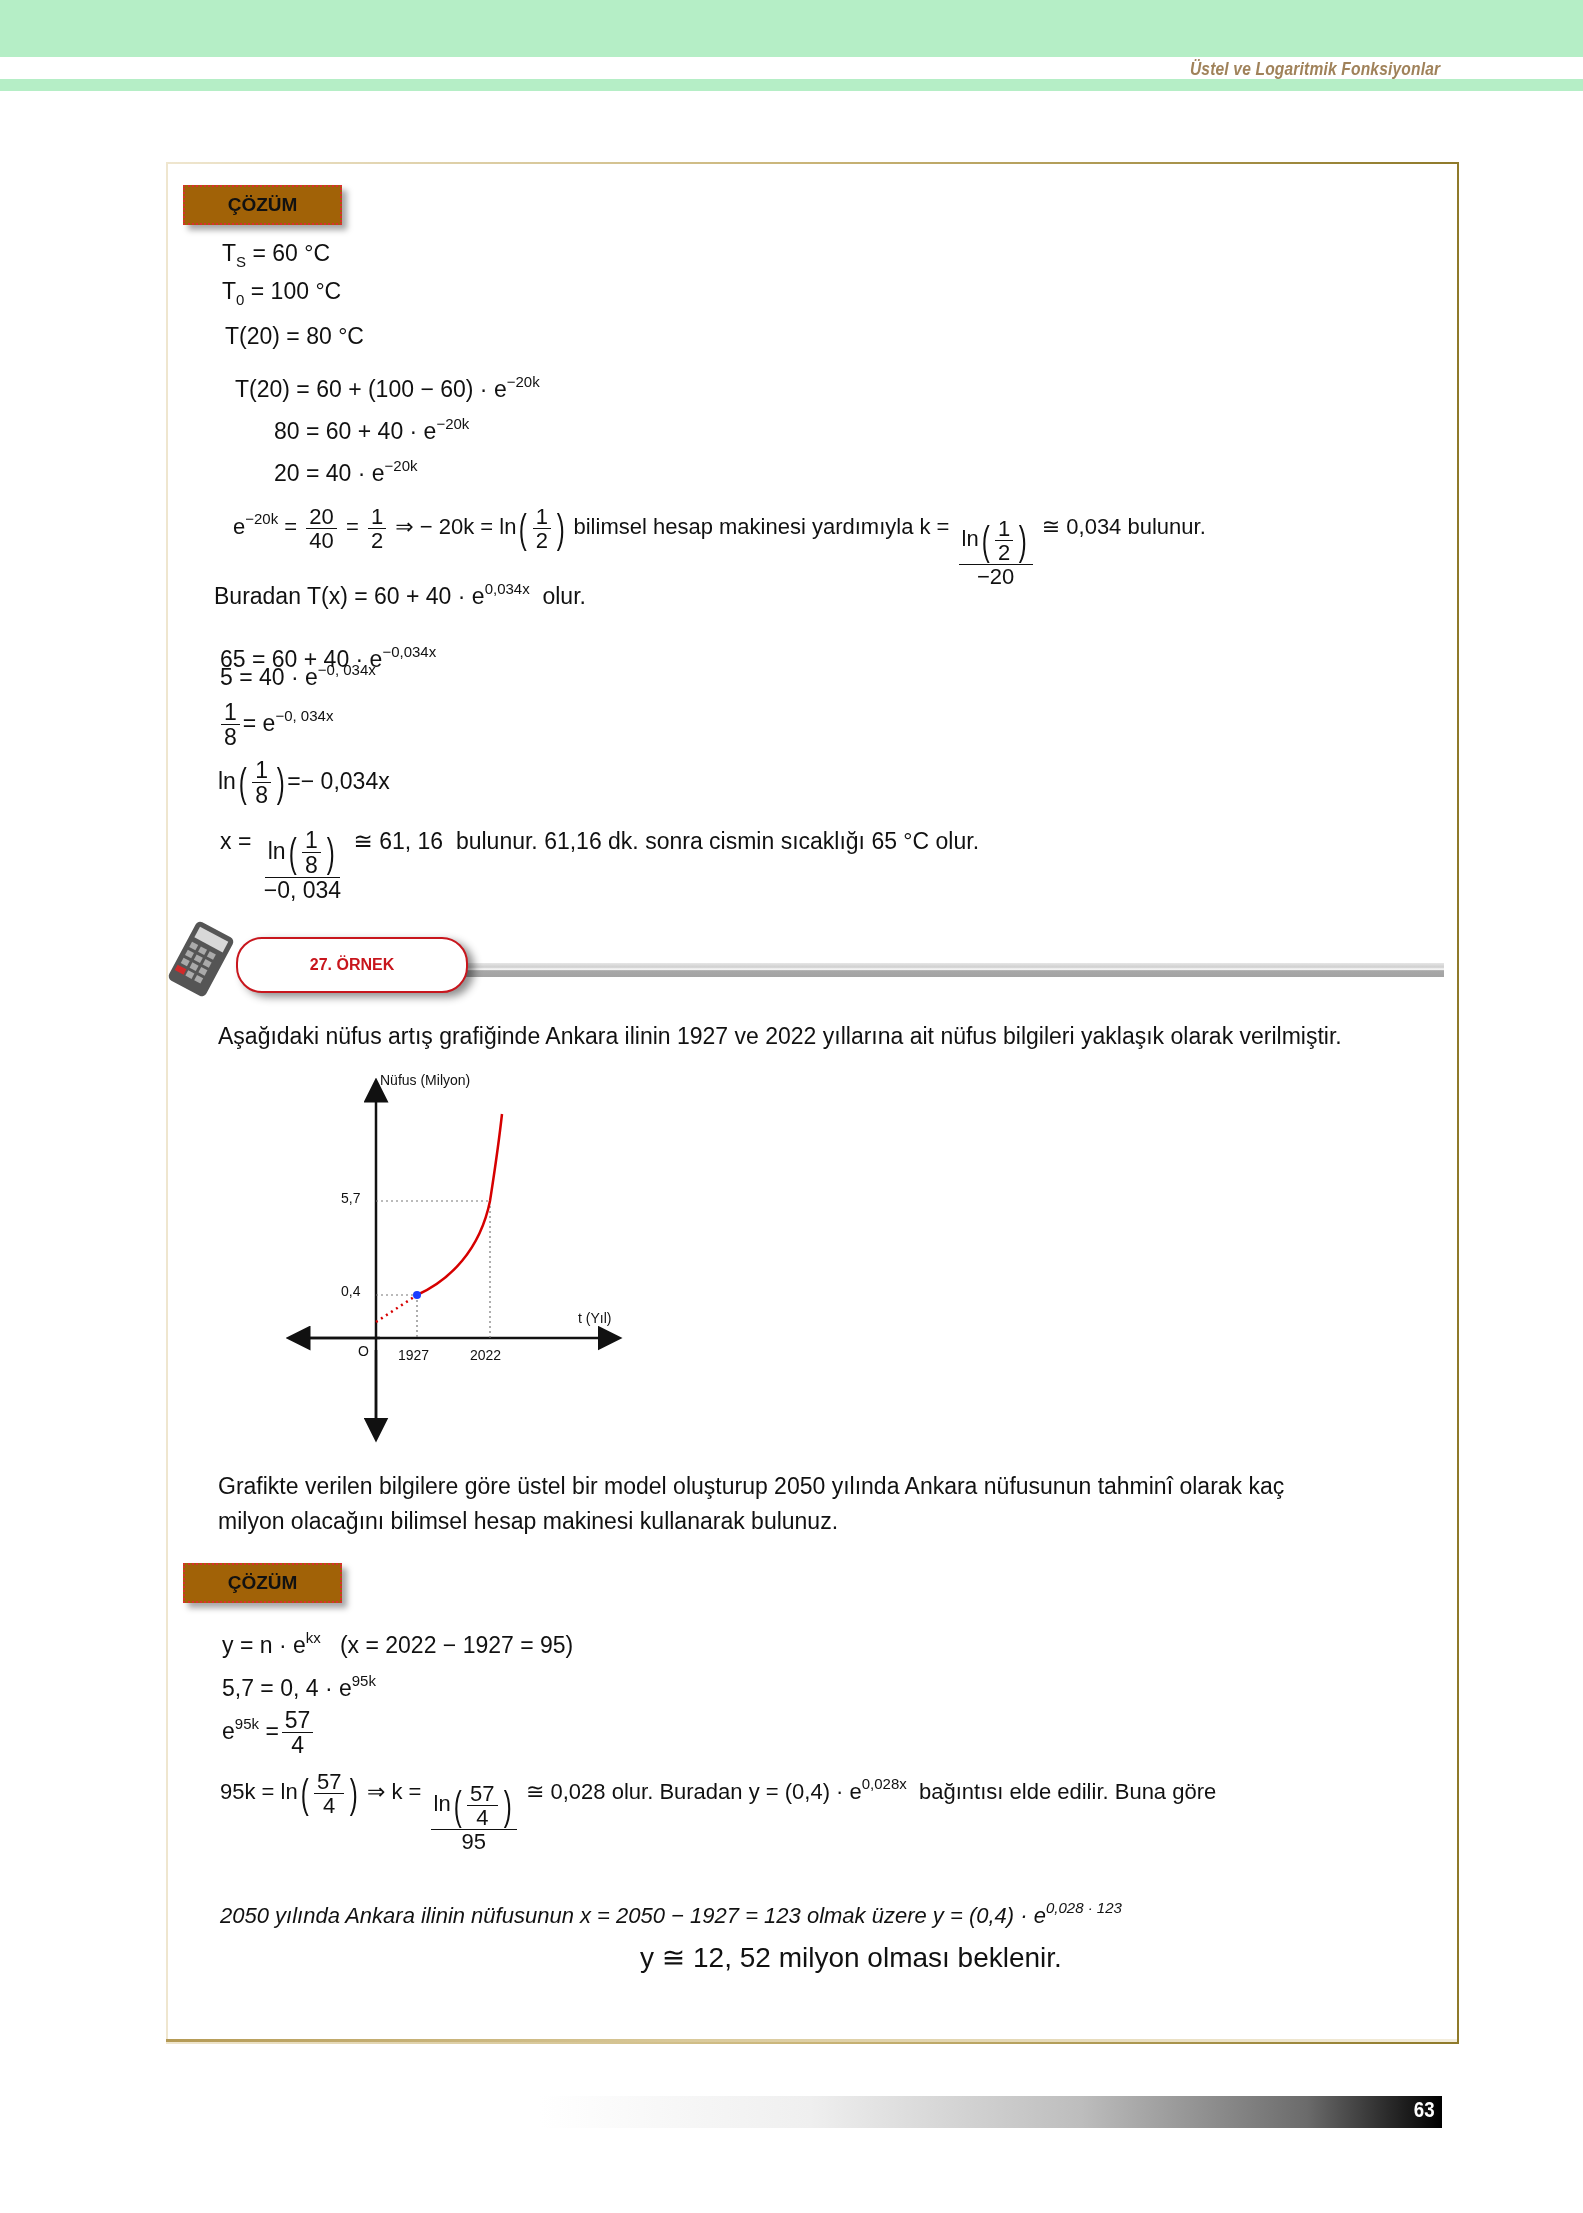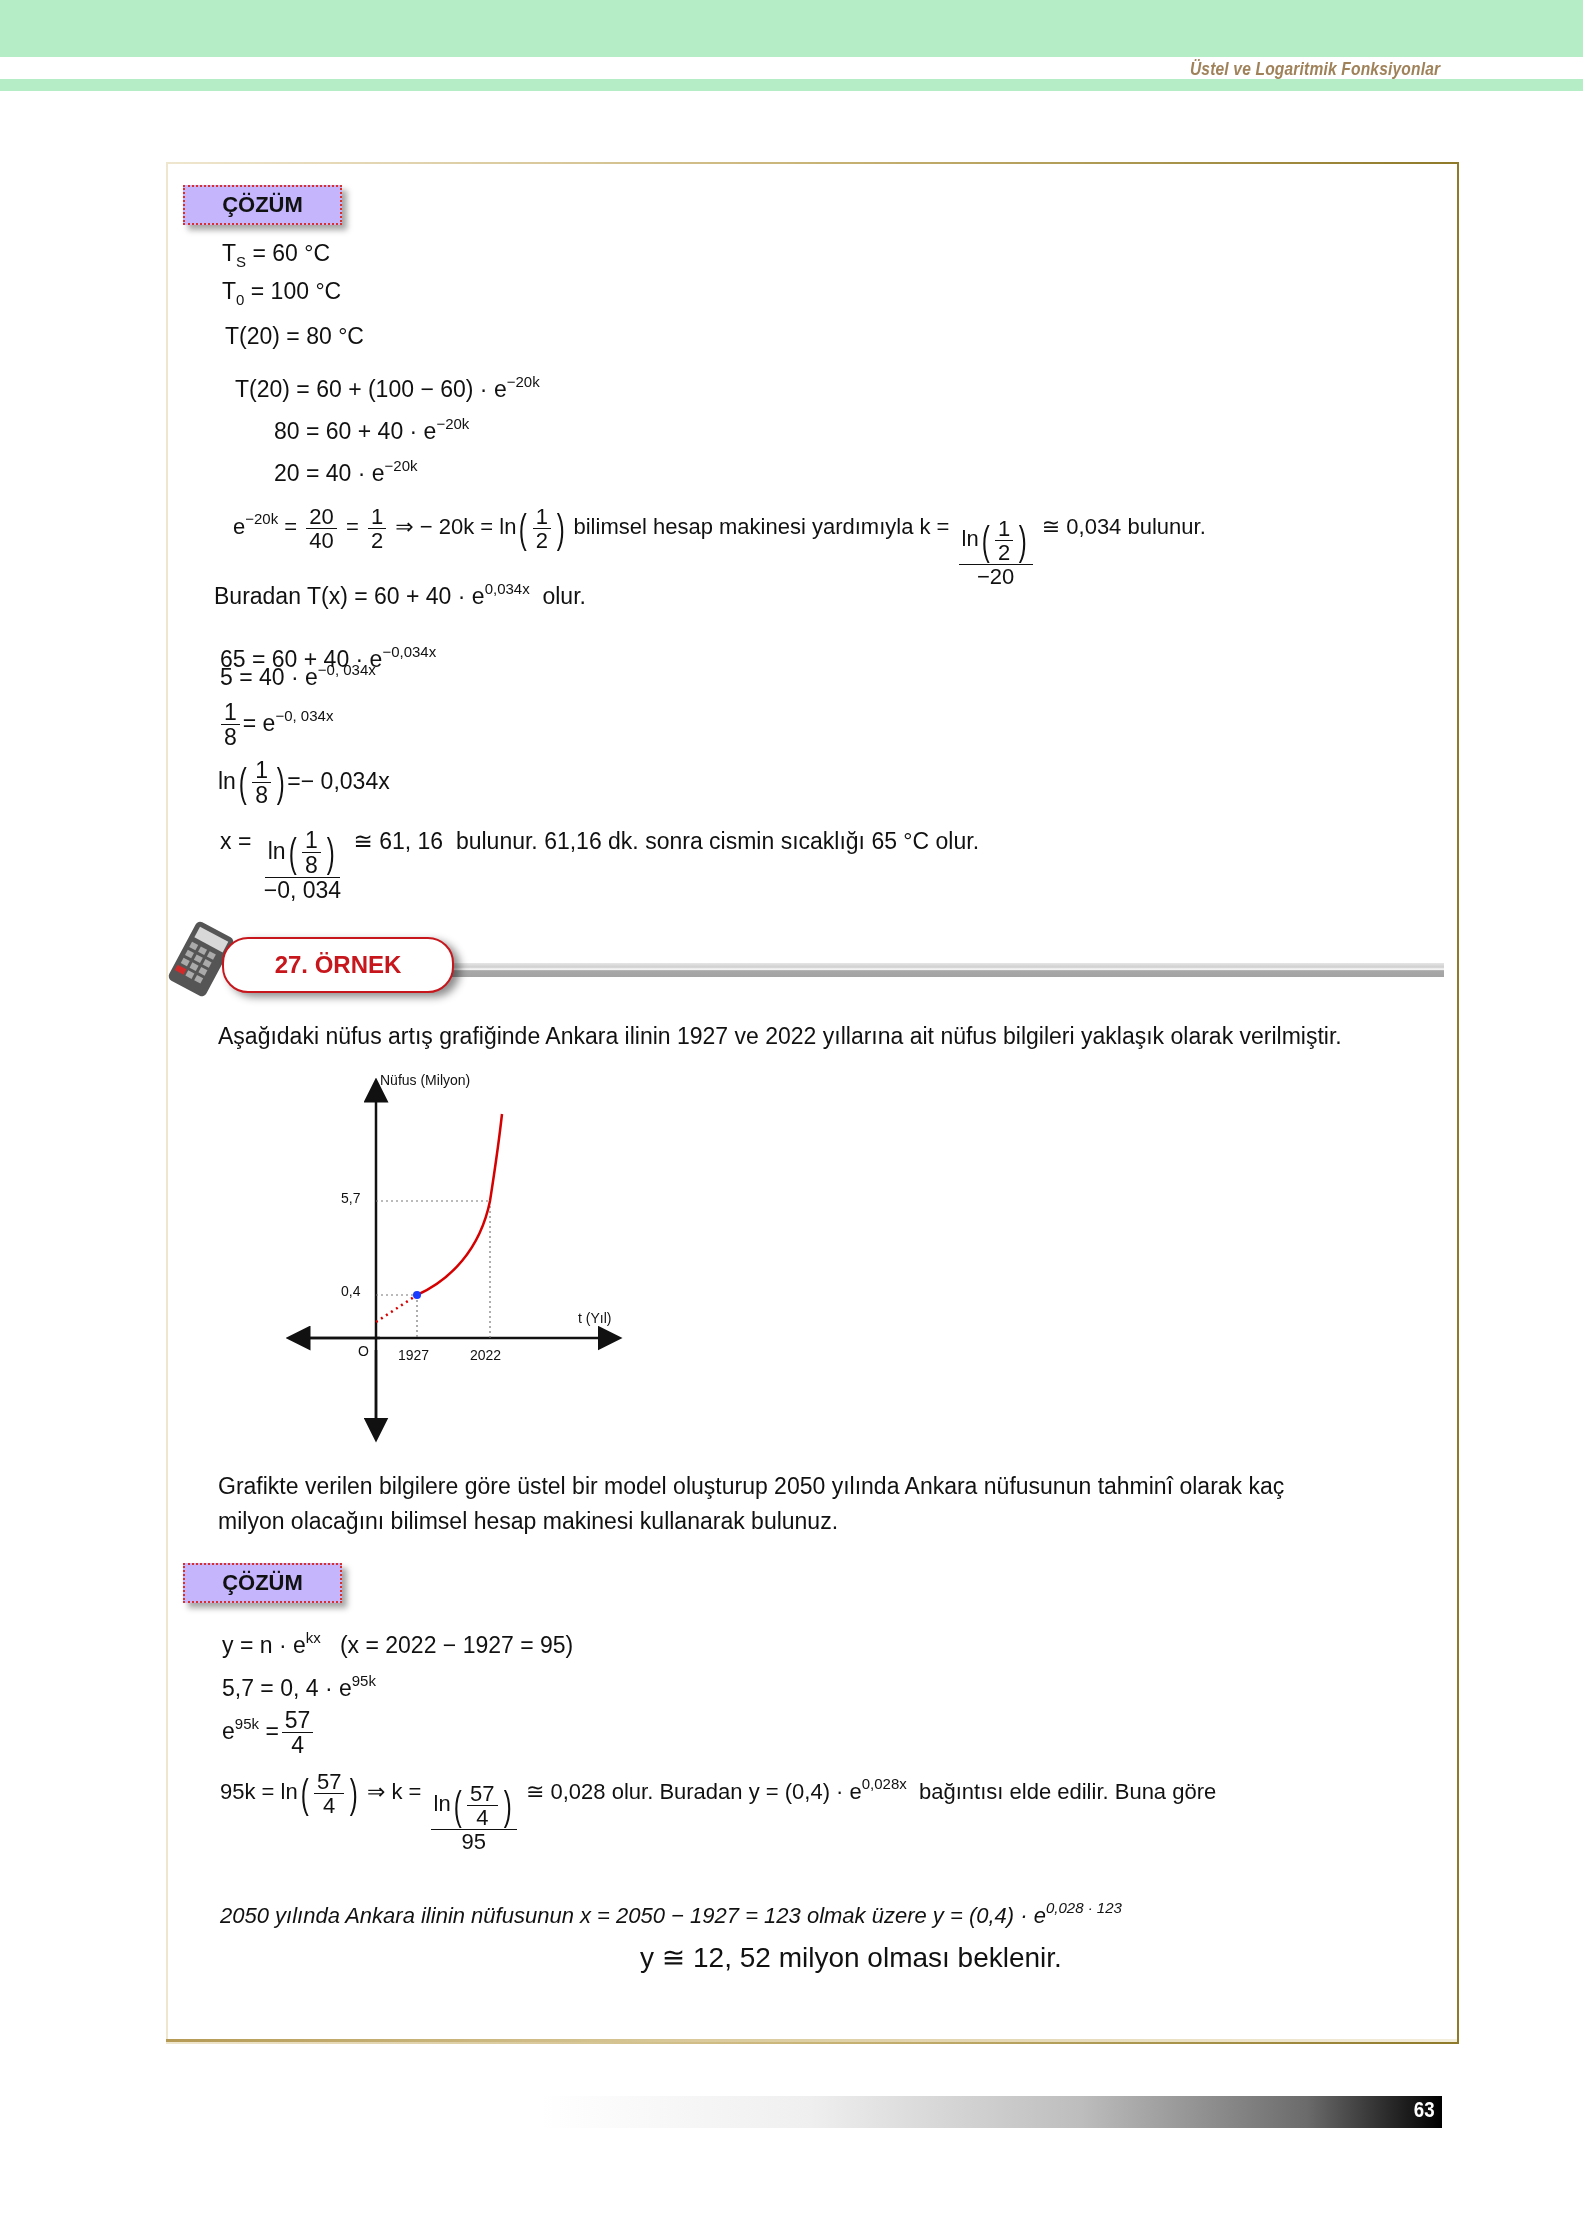--- a/index.html
+++ b/index.html
@@ -2,31 +2,31 @@
 <html><head>
 <meta charset="utf-8">
 <style>
   html, body { margin:0; padding:0; }
   body { width:1583px; height:2213px; position:relative; background:#ffffff; font-family:"Liberation Sans", sans-serif; color:#111; overflow:hidden; }
   .top-band { position:absolute; left:0; top:0; width:1583px; height:57px; background:#b5eec6; }
   .top-strip { position:absolute; left:0; top:79px; width:1583px; height:12px; background:#b5eec6; }
   .chapter-title { position:absolute; right:143px; top:58px; font-size:19px; font-style:italic; font-weight:bold; color:#a0825a; transform:scaleX(0.82); transform-origin:right top; letter-spacing:0.2px; }
   .frame { position:absolute; left:166px; top:162px; width:1289px; height:1878px; border:2px solid; border-image:linear-gradient(90deg,#efe6cf 0%, #c9b477 50%, #8f7a2a 100%) 1; }
   .frame-bottom { position:absolute; left:166px; top:2039px; width:1291px; height:3px; background:linear-gradient(90deg,#b49a55 0%, #d9c99a 40%, #f3eddc 100%); }
-  .cozum { position:absolute; width:155px; height:36px; border:2px dotted #d9302c; background:#c4b5fd; box-shadow:5px 5px 6px rgba(0,0,0,0.35); font-weight:bold; font-size:22px; display:flex; align-items:center; justify-content:center; color:#111; }
+  .cozum { position:absolute; width:155px; height:36px; border:2px dotted #d9302c; background:#a16207; box-shadow:5px 5px 6px rgba(0,0,0,0.35); font-weight:bold; font-size:19px; display:flex; align-items:center; justify-content:center; color:#111; }
   .m { position:absolute; font-size:23px; white-space:nowrap; line-height:1; }
   .sup { font-size:15px; vertical-align:10px; }
   .sub { font-size:15px; vertical-align:-6px; }
   .frac { display:inline-flex; flex-direction:column; align-items:center; vertical-align:middle; margin:0 3px; }
   .frac .num { border-bottom:1.5px solid #111; padding:0 3px; line-height:1.05; }
   .frac .den { padding:0 3px; line-height:1.05; }
   .paren { font-size:40px; font-weight:100; vertical-align:middle; transform:scaleX(0.6); display:inline-block; line-height:1; }
   .text { position:absolute; font-size:23px; white-space:nowrap; line-height:1.45; color:#111; }
   .ornek-rule { position:absolute; left:440px; top:963px; width:1004px; height:14px; background:linear-gradient(180deg,#e6e6e6 0%,#cfcfcf 30%,#ffffff 45%,#a8a8a8 55%,#a3a3a3 100%); }
-  .ornek-pill { position:absolute; left:222px; top:937px; width:228px; height:52px; border:2px solid #c8161d; border-radius:26px; background:#fff; box-shadow:6px 4px 8px rgba(0,0,0,0.45); display:flex; align-items:center; justify-content:center; color:#c8161d; font-weight:bold; font-size:24px; }
+  .ornek-pill { position:absolute; left:236px; top:937px; width:228px; height:52px; border:2px solid #c8161d; border-radius:26px; background:#fff; box-shadow:6px 4px 8px rgba(0,0,0,0.45); display:flex; align-items:center; justify-content:center; color:#c8161d; font-weight:bold; font-size:16px; }
   .calc { position:absolute; left:166px; top:920px; width:70px; height:78px; }
   .page-bar { position:absolute; left:540px; top:2096px; width:902px; height:32px; background:linear-gradient(90deg,#ffffff 0%,#efefef 30%,#bdbdbd 60%,#6b6b6b 85%,#000 100%); }
   .page-num { position:absolute; right:147px; top:2097px; font-size:22px; font-weight:bold; color:#fff; transform:scaleX(0.85); }
   .chart { position:absolute; left:280px; top:1070px; width:380px; height:380px; }
   .chart-label { position:absolute; font-size:14px; white-space:nowrap; color:#111; }
 </style>
 </head>
 <body>
 
 <div class="top-band"></div>

